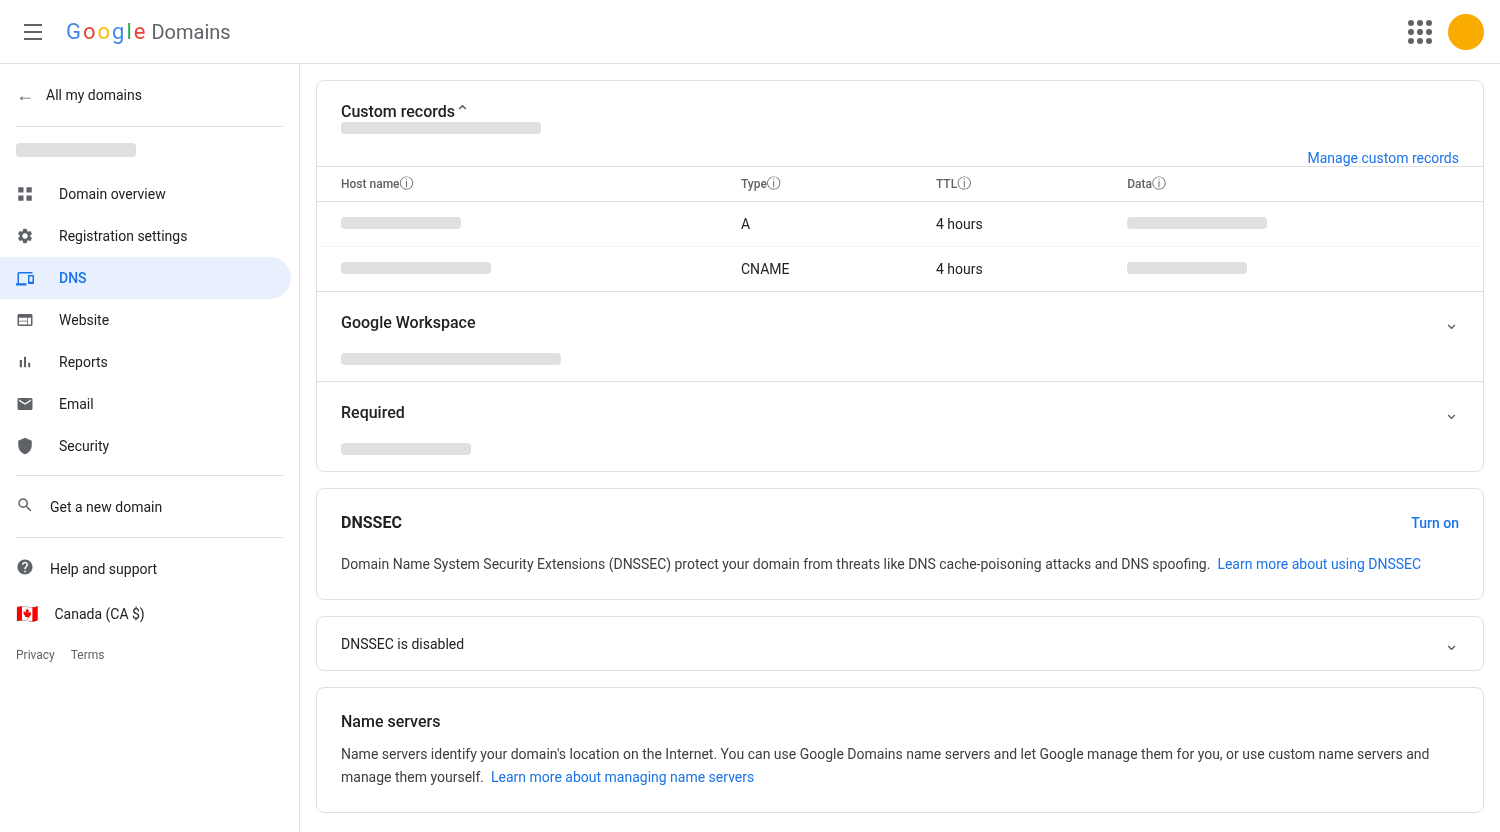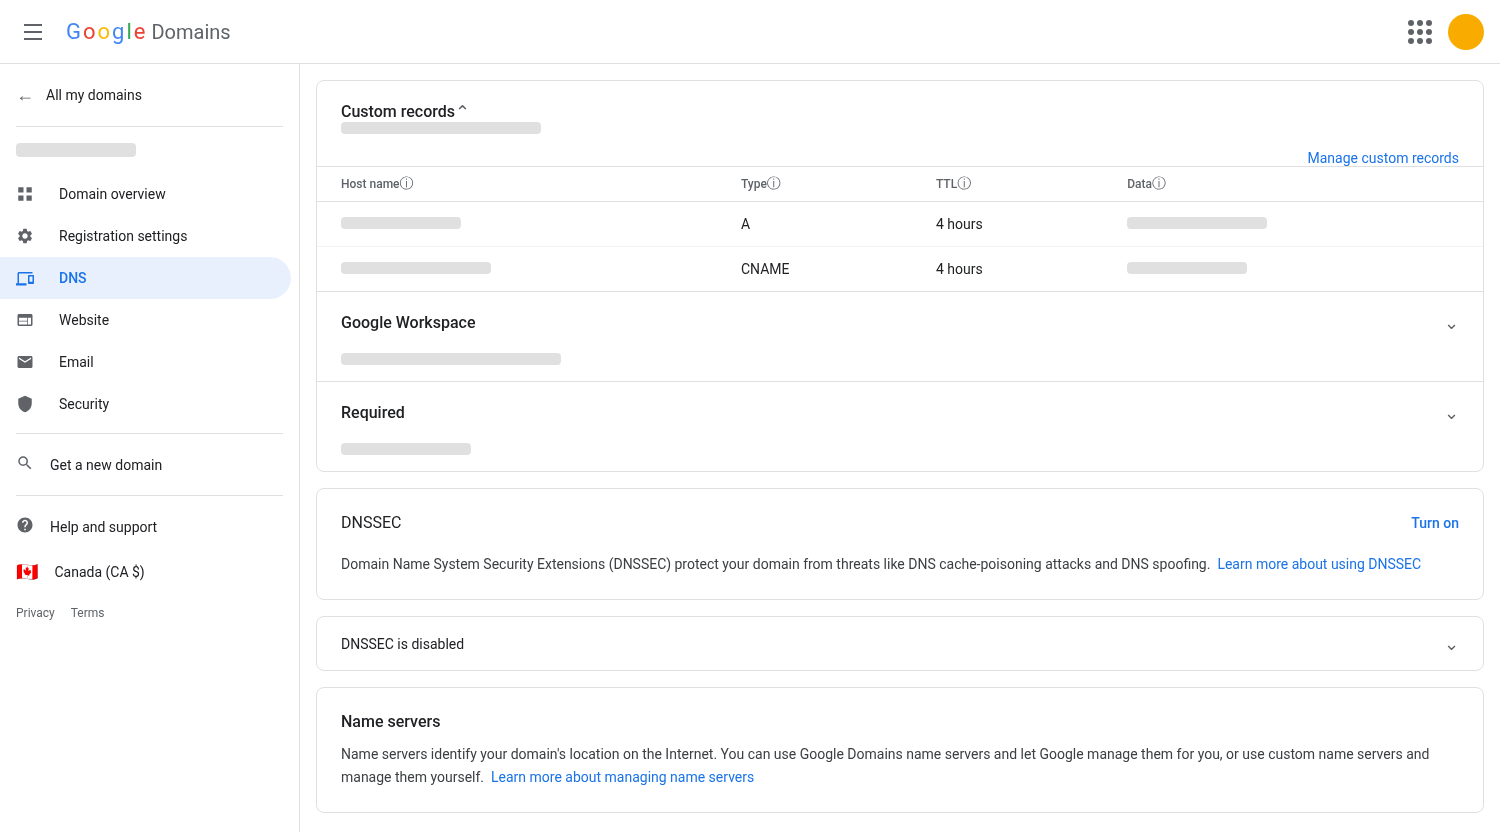--- a/index.html
+++ b/index.html
@@ -71,21 +71,21 @@
 
     
     .gw-section { border-top: 1px solid #e0e0e0; }
     .gw-header { display: flex; justify-content: space-between; align-items: center; padding: 20px 24px; cursor: pointer; }
     .gw-blurred { height: 12px; background: #e0e0e0; border-radius: 4px; width: 220px; margin: 0 24px 16px; }
     .req-blurred { height: 12px; background: #e0e0e0; border-radius: 4px; width: 130px; margin: 0 24px 16px; }
 
     
     .dnssec-card { border: 1px solid #e0e0e0; border-radius: 8px; margin: 16px; background: #fff; padding: 24px; }
     .dnssec-header { display: flex; justify-content: space-between; align-items: center; margin-bottom: 16px; }
-    .dnssec-title { font-size: 16px; font-weight: 400; }
+    .dnssec-title { font-size: 16px; font-weight: 700; }
     .turn-on-link { color: #1a73e8; font-size: 14px; cursor: pointer; font-weight: 500; }
     .dnssec-desc { font-size: 14px; color: #3c4043; line-height: 1.6; margin-top: 21px; }
     .learn-more { color: #1a73e8; cursor: pointer; }
     .dnssec-disabled-row {
       display: flex; justify-content: space-between; align-items: center;
       border: 1px solid #e0e0e0; border-radius: 8px; margin: 16px; padding: 16px 24px;
       cursor: pointer;
     }
     .dnssec-disabled-label { font-size: 14px; color: #202124; }
 
@@ -175,20 +175,28 @@
 
     <div class="sidebar-item">
       <span class="icon">
         <svg width="18" height="18" viewBox="0 0 24 24" fill="#5f6368">
             <path d="M20 4H4c-1.1 0-2 .9-2 2v12c0 1.1.9 2 2 2h16c1.1 0 2-.9 2-2V6c0-1.1-.9-2-2-2zm-5 14H4v-4h11v4zm0-5H4V9h11v4zm5 5h-4V9h4v9z"></path>
           </svg>
       </span>
       <span>Website</span>
     </div>
 
+    <div class="sidebar-item">
+      <span class="icon">
+        <svg width="18" height="18" viewBox="0 0 24 24" fill="#5f6368">
+            <path d="M5 9.2h3V19H5zM10.6 5h2.8v14h-2.8zm5.6 8H19v6h-2.8z"></path>
+          </svg>
+      </span>
+      <span>Reports</span>
+    </div>
 
     <div class="sidebar-item">
       <span class="icon">
         <svg width="18" height="18" viewBox="0 0 24 24" fill="#5f6368">
             <path d="M20 4H4c-1.1 0-2 .9-2 2v12c0 1.1.9 2 2 2h16c1.1 0 2-.9 2-2V6c0-1.1-.9-2-2-2zm0 4-8 5-8-5V6l8 5 8-5v2z"></path>
           </svg>
       </span>
       <span>Email</span>
     </div>
 

